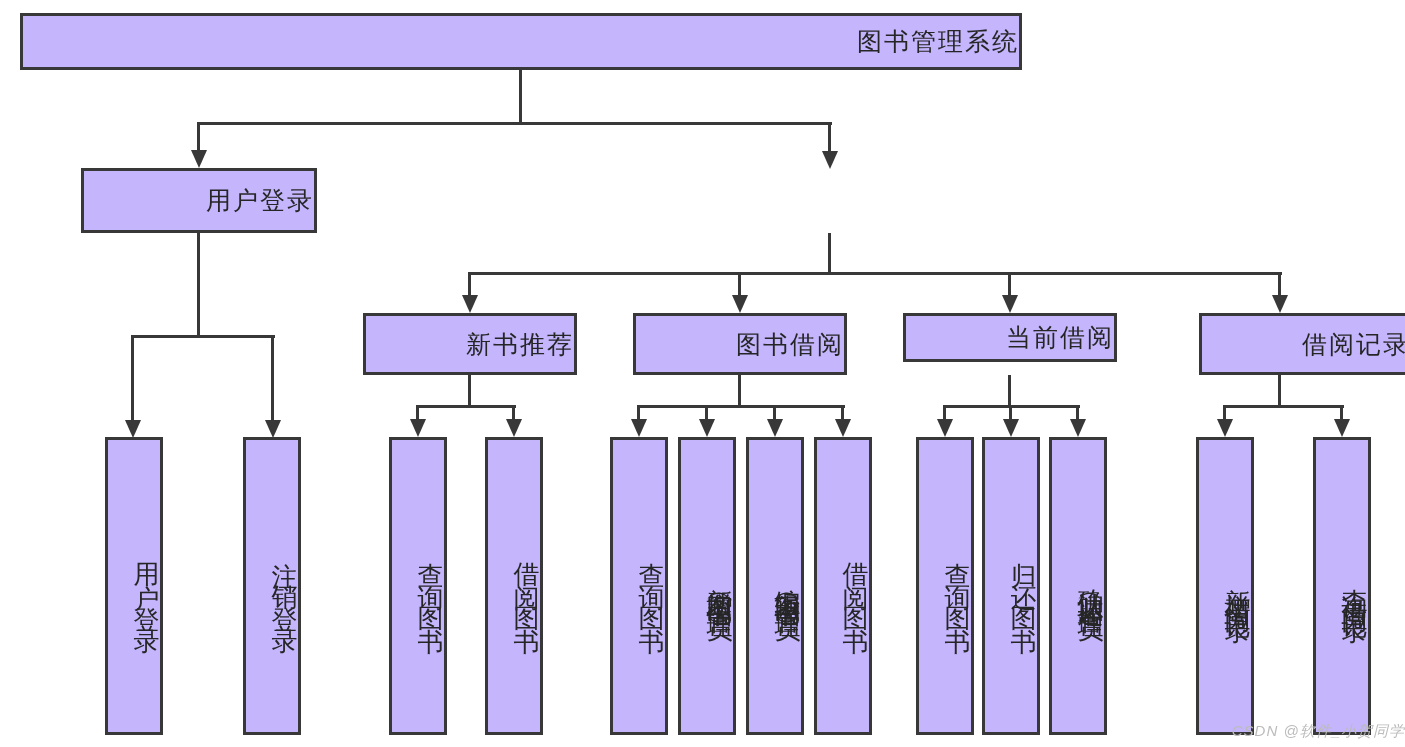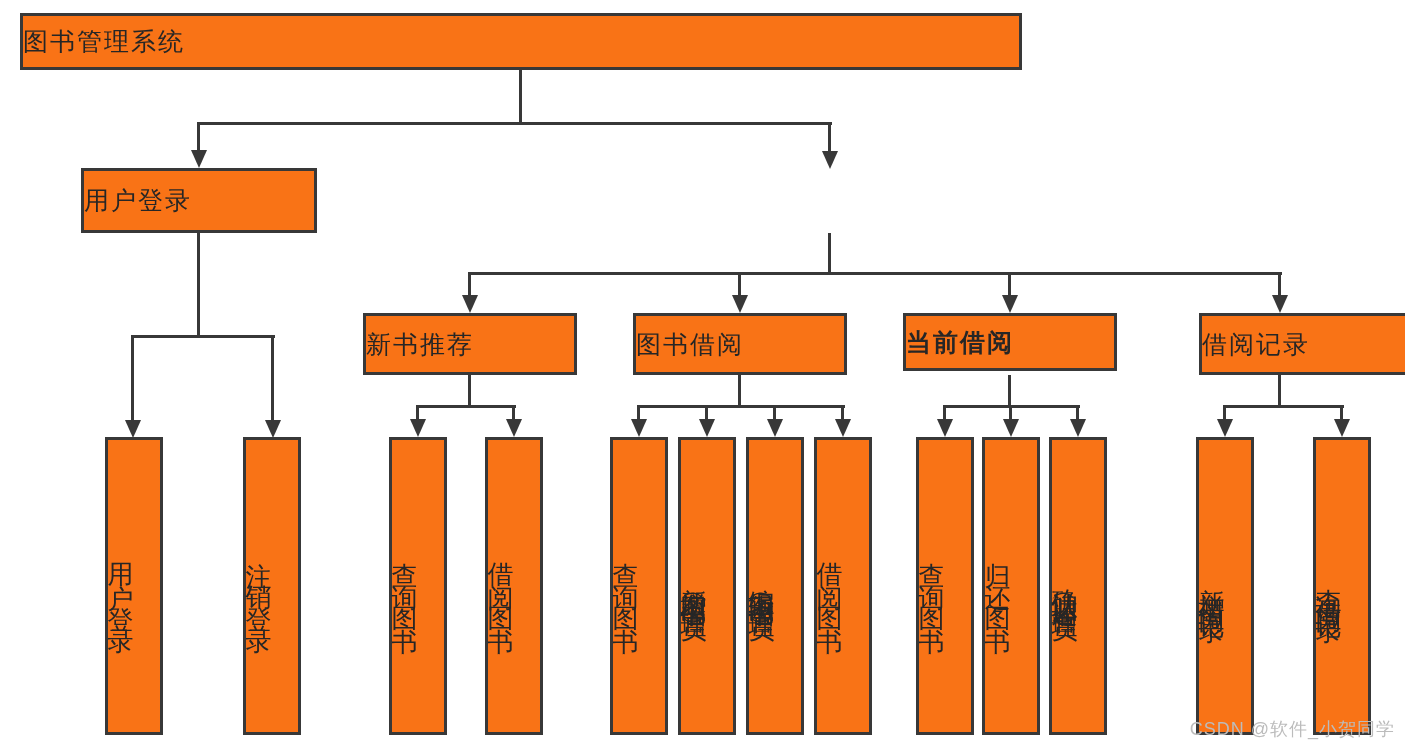--- a/index.html
+++ b/index.html
@@ -14,22 +14,22 @@
     width:1405px;height:747px;
     background:var(--background);
     overflow:hidden;
     font-family:"Liberation Sans", sans-serif;
     color:var(--text);
   }
   .box{
     position:absolute;
     box-sizing:border-box;
     border:3px solid var(--line);
-    background:#f97316;
-    display:flex;align-items:center;justify-content:flex-start;
+    background:#c4b5fd;
+    display:flex;align-items:center;justify-content:flex-end;
     color:var(--text);
   }
   .hnode{font-size:25px;letter-spacing:2px;white-space:nowrap;}
   .leaf span{
     writing-mode:vertical-rl;
     text-orientation:mixed;
     font-size:26px;
     line-height:1;
   }
   .ls4{letter-spacing:22px;}
@@ -38,26 +38,27 @@
   .vl{position:absolute;width:3px;background:var(--line);}
   .hl{position:absolute;height:3px;background:var(--line);}
   .ah{
     position:absolute;width:0;height:0;
     border-left:8px solid transparent;
     border-right:8px solid transparent;
     border-top:18px solid var(--line);
   }
   .watermark{
     position:absolute;
-    right:10px;bottom:6px;
-    font-size:18px;
+    right:0;bottom:6px;
+    font-size:15px;
     letter-spacing:1px;
     color:var(--watermark);
     z-index:10;
     white-space:nowrap;
+    font-style:italic;
   }
 </style>
 </head>
 <body>
 
 <div id="stage">
 
   <div class="box hnode" style="left:20px;top:13px;width:1002px;height:57px;">
     <span>图书管理系统</span>
   </div>
@@ -90,21 +91,21 @@
   <div class="ah" style="left:1002px;top:295px;"></div>
   <div class="vl" style="left:1278px;top:272px;height:25px;"></div>
   <div class="ah" style="left:1272px;top:295px;"></div>
 
   <div class="box hnode" style="left:633px;top:313px;width:214px;height:62px;">
     <span>图书借阅</span>
   </div>
   <div class="box hnode" style="left:363px;top:313px;width:214px;height:62px;">
     <span>新书推荐</span>
   </div>
-  <div class="box hnode" style="left:903px;top:313px;width:214px;height:58px;font-weight:bold;">
+  <div class="box hnode" style="left:903px;top:313px;width:214px;height:49px;">
     <span>当前借阅</span>
   </div>
   <div class="box hnode" style="left:1173px;top:313px;width:214px;height:62px;margin-left:26px;">
     <span>借阅记录</span>
   </div>
 
   <div class="vl" style="left:468px;top:375px;height:33px;"></div>
   <div class="hl" style="left:416px;top:405px;width:100px;"></div>
   <div class="vl" style="left:416px;top:405px;height:16px;"></div>
   <div class="ah" style="left:410px;top:419px;"></div>

